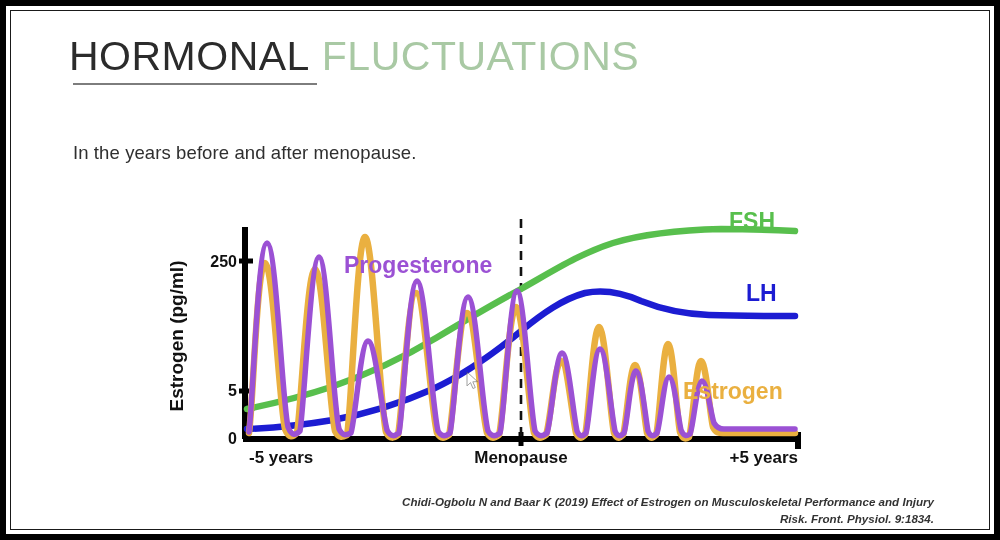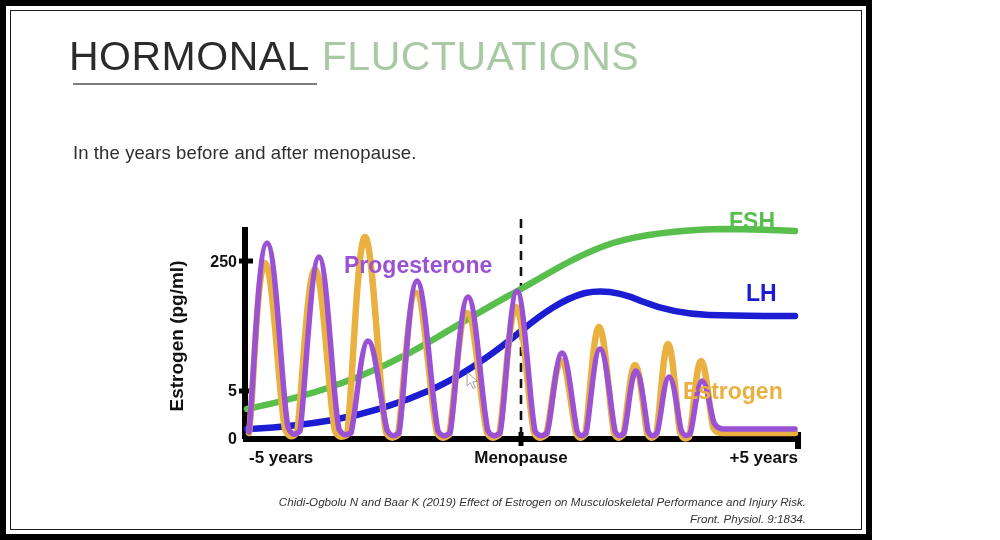--- a/index.html
+++ b/index.html
@@ -8,21 +8,21 @@
     background: #ffffff;
   }
   body {
     width: 1000px;
     height: 540px;
     overflow: hidden;
     font-family: "Liberation Sans", sans-serif;
   }
   .slide {
     position: relative;
-    width: 872px;
+    width: 1000px;
     height: 540px;
     background: #ffffff;
     box-sizing: border-box;
     border: 6px solid #000000;
   }
   .inner-frame {
     position: absolute;
     left: 4px;
     top: 4px;
     right: 4px;
@@ -77,21 +77,21 @@
   .figure svg { display: block; }
   
   .citation {
     position: absolute;
     right: 55px;
     top: 482px;
     width: 560px;
     text-align: right;
     font-family: "Liberation Sans", sans-serif;
     font-style: italic;
-    font-weight: normal;
+    font-weight: bold;
     font-size: 11.6px;
     line-height: 17px;
     color: #333333;
   }
   
   .cursor {
     position: absolute;
     left: 455px;
     top: 360px;
     width: 14px;

